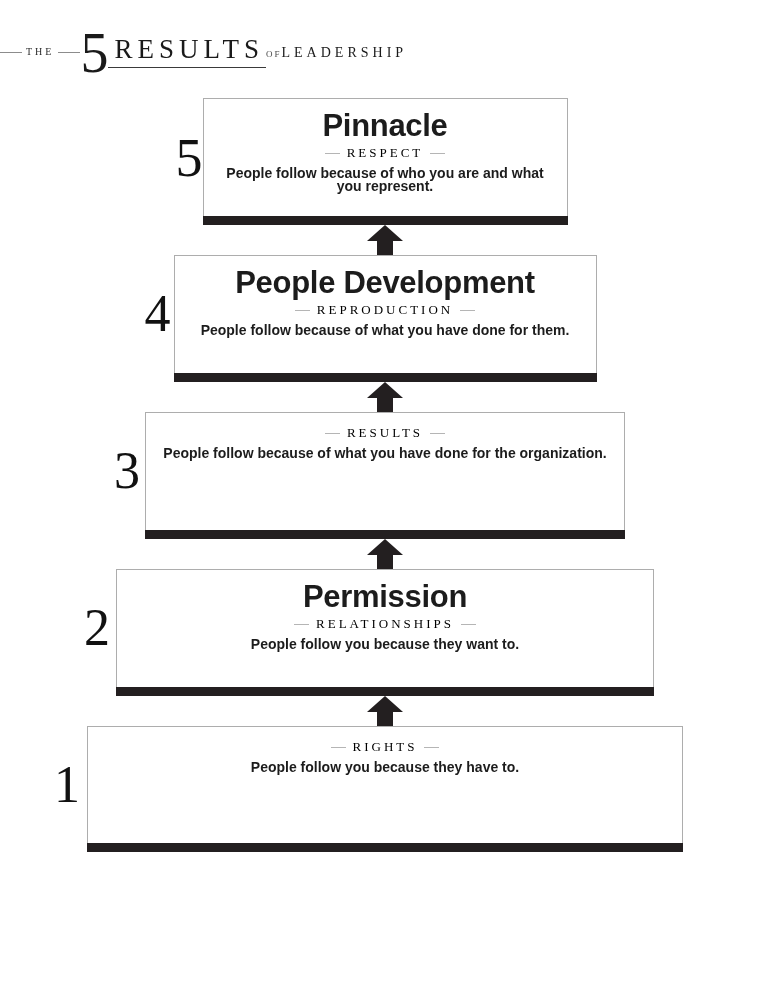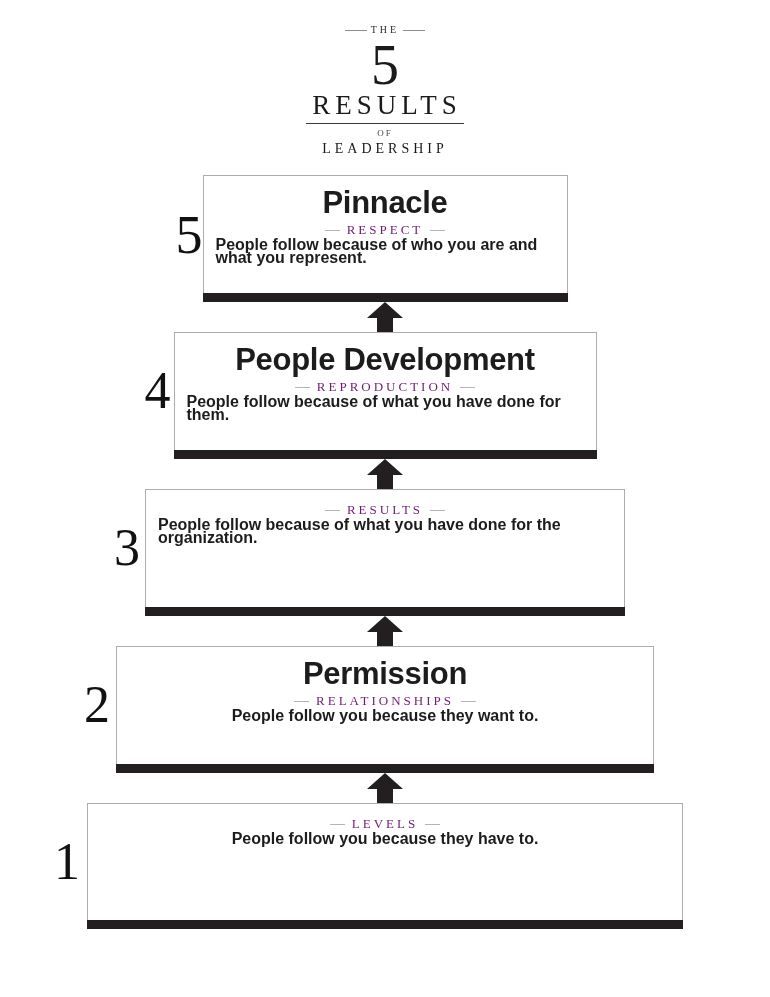--- a/index.html
+++ b/index.html
@@ -13,21 +13,20 @@
     color: #1a1a1a;
     position: relative;
     overflow: hidden;
   }
 
   
   .masthead {
     width: 100%;
     padding-top: 24px;
     display: flex;
-    flex-direction: column;
     align-items: center;
   }
   .mh-the {
     font-family: "Liberation Serif", serif;
     font-size: 10px;
     letter-spacing: 3px;
     color: #2b2b2b;
     position: relative;
     padding: 0 26px;
     line-height: 12px;
@@ -116,21 +115,21 @@
     line-height: 1;
   }
   .title {
     font-family: "Liberation Sans", sans-serif;
     font-weight: bold;
     color: #1c1c1c;
     letter-spacing: -0.3px;
   }
   .subtitle {
     font-family: "Liberation Serif", serif;
-    color: #701a75;
+    color: #000000;
     letter-spacing: 3px;
     font-size: 13px;
     position: relative;
     padding: 0 22px;
     margin-top: 2px;
     line-height: 15px;
     white-space: nowrap;
   }
   .subtitle::before, .subtitle::after {
     content: "";
@@ -138,24 +137,24 @@
     top: 8px;
     width: 15px;
     height: 1px;
     background: #b5b5b5;
   }
   .subtitle::before { left: 0; }
   .subtitle::after { right: 0; }
   .desc {
     font-family: "Liberation Sans", sans-serif;
     font-weight: bold;
-    font-size: 16px;
+    font-size: 14px;
     color: #1c1c1c;
-    text-align: left;
-    margin-top: 1px;
+    text-align: center;
+    margin-top: 7px;
     line-height: 13px;
     padding: 0 12px;
   }
 
   
   .arrow {
     position: relative;
     width: 100%;
     display: flex;
     justify-content: center;
@@ -281,21 +280,21 @@
   <div class="arrow">
     <svg width="40" height="30" viewBox="0 0 40 30" aria-hidden="true">
       <polygon points="20,0 38,16 28,16 28,30 12,30 12,16 2,16" fill="#231f20"></polygon>
     </svg>
   </div>
 
   <div class="level-wrap">
     <div class="level lvl1">
       <div class="num">1</div>
       <div class="level-inner">
-        <div class="subtitle">LEVELS</div>
+        <div class="subtitle">RIGHTS</div>
         <div class="desc">People follow you because they have to.</div>
       </div>
     </div>
   </div>
   <div class="level-wrap">
     <div class="lvl1" style="height:auto">
       <div class="base-bar"></div>
     </div>
   </div>
 

